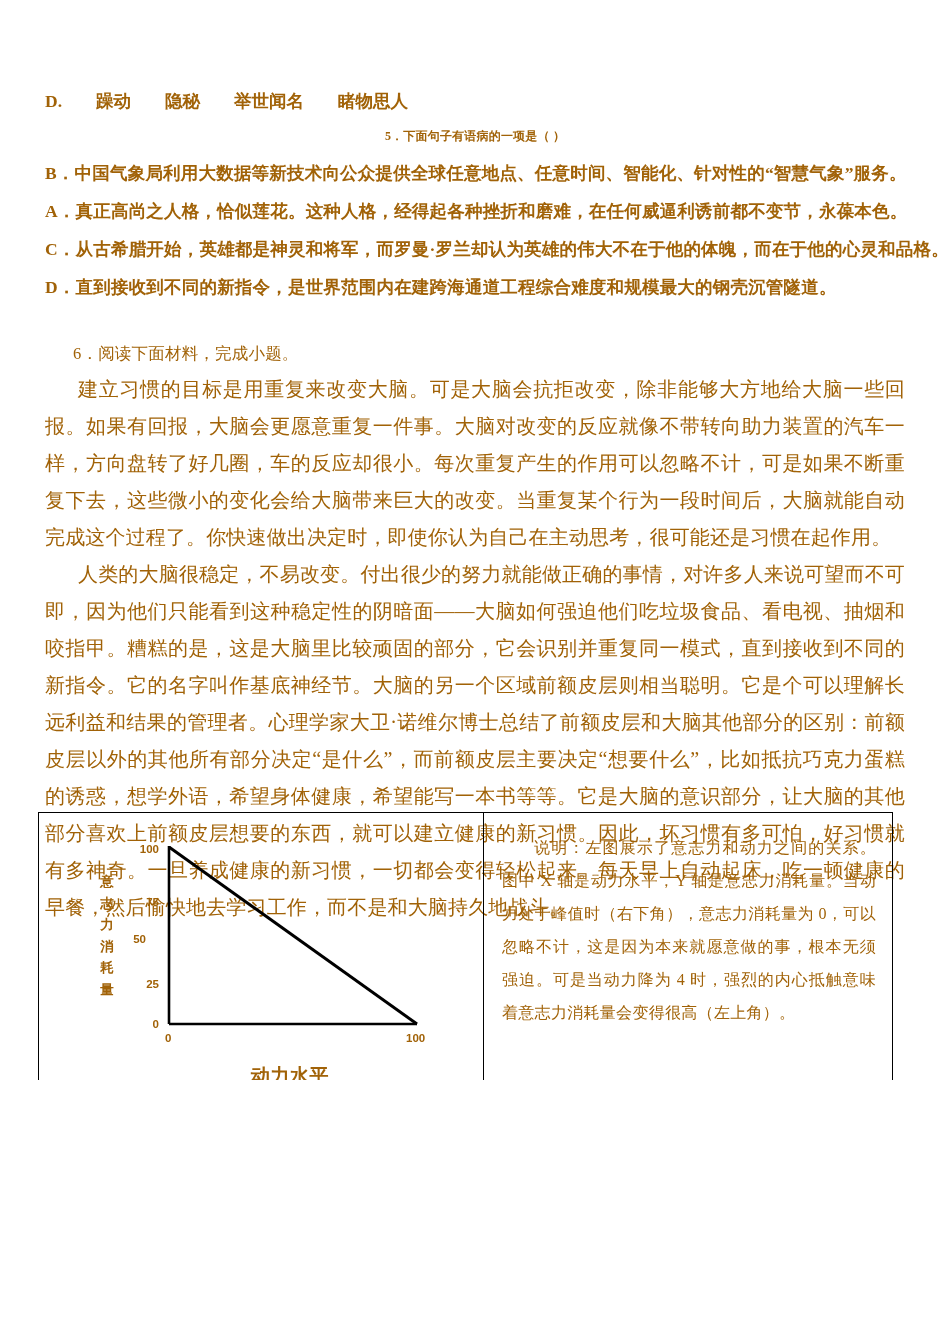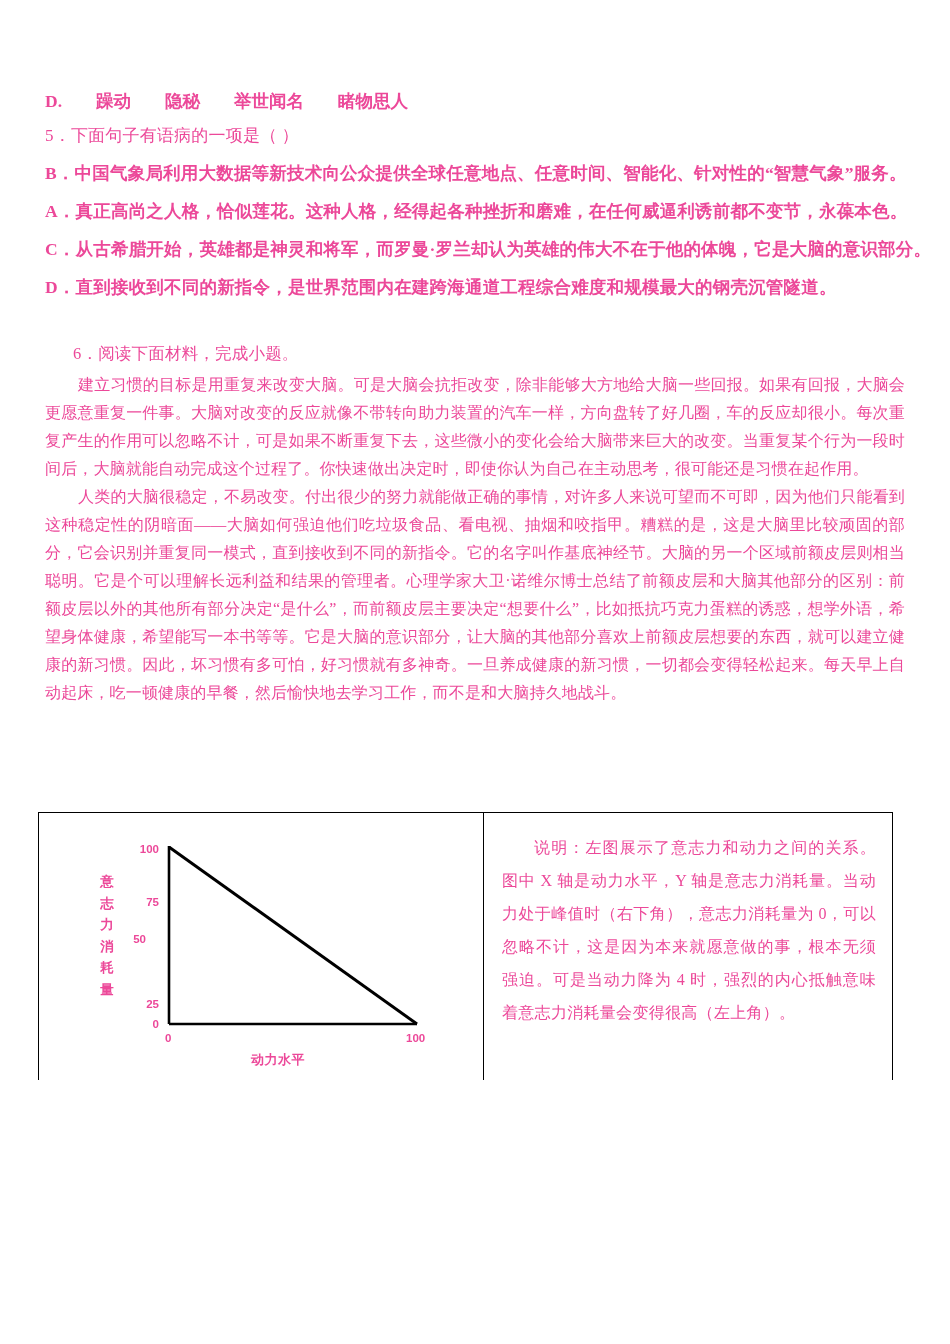--- a/index.html
+++ b/index.html
@@ -5,21 +5,21 @@
   html, body {
     margin: 0;
     padding: 0;
     background: #ffffff;
   }
   .page {
     position: relative;
     width: 950px;
     height: 1080px;
     background: #ffffff;
-    color: #ec4899;
+    color: #a16207;
     font-family: "Liberation Serif", "DejaVu Serif", serif;
     overflow: hidden;
   }
 
   
   .content {
     position: absolute;
     left: 45px;
     top: 84px;
     width: 860px;
@@ -38,38 +38,39 @@
     font-weight: bold;
   }
   .opt-d-first {
     font-size: 17.5px;
     font-weight: bold;
     line-height: 34px;
   }
   .opt-d-first .gap { display:inline-block; width: 34px; }
 
   .q-stem {
-    font-size: 17px;
-    font-weight: normal;
+    font-size: 12px;
+    font-weight: bold;
     line-height: 36px;
     letter-spacing: 0.2px;
+    text-align: center;
   }
   .q-stem .num { font-family: "Liberation Serif", serif; }
 
   .q6 {
     font-size: 16.5px;
     line-height: 34px;
     text-indent: 28px;
     letter-spacing: 0.2px;
     margin-top: 31px;
   }
 
   .para {
-    font-size: 16px;
-    line-height: 28px;
+    font-size: 20px;
+    line-height: 37px;
     text-indent: 33px;
     text-align: justify;
     text-justify: inter-ideograph;
     letter-spacing: 0.15px;
   }
 
   
   .fig-table {
     position: absolute;
     left: 38px;
@@ -118,24 +119,25 @@
     width: 30px;
   }
   .xtick {
     position: absolute;
     font-size: 11.5px;
     font-weight: bold;
     font-family: "Liberation Sans", "DejaVu Sans", sans-serif;
   }
   .xlabel {
     position: absolute;
-    font-size: 13px;
+    font-size: 19px;
     font-weight: bold;
     font-family: "Liberation Serif", "DejaVu Serif", serif;
     letter-spacing: 0.5px;
+    margin-top: 12px;
   }
 
   .note-text {
     font-size: 16px;
     line-height: 33px;
     text-indent: 32px;
     text-align: justify;
     text-justify: inter-ideograph;
     font-family: "Liberation Serif", "DejaVu Serif", serif;
     letter-spacing: 0.3px;
@@ -184,21 +186,21 @@
       <span class="num">5．</span><span>下面句子有语病的一项是（    ）</span>
     </div>
 
     <div class="opt-line">
       <span class="lead">B．</span><span>中国气象局利用大数据等新技术向公众提供全球任意地点、任意时间、智能化、针对性的“智慧气象”服务。</span>
     </div>
     <div class="opt-line">
       <span class="lead">A．</span><span>真正高尚之人格，恰似莲花。这种人格，经得起各种挫折和磨难，在任何威逼利诱前都不变节，永葆本色。</span>
     </div>
     <div class="opt-line">
-      <span class="lead">C．</span><span>从古希腊开始，英雄都是神灵和将军，而罗曼·罗兰却认为英雄的伟大不在于他的体魄，它是大脑的意识部分。</span>
+      <span class="lead">C．</span><span>从古希腊开始，英雄都是神灵和将军，而罗曼·罗兰却认为英雄的伟大不在于他的体魄，而在于他的心灵和品格。</span>
     </div>
     <div class="opt-line">
       <span class="lead">D．</span><span>直到接收到不同的新指令，是世界范围内在建跨海通道工程综合难度和规模最大的钢壳沉管隧道。</span>
     </div>
 
     <div class="q6">6．阅读下面材料，完成小题。</div>
 
     <div class="para">建立习惯的目标是用重复来改变大脑。可是大脑会抗拒改变，除非能够大方地给大脑一些回报。如果有回报，大脑会更愿意重复一件事。大脑对改变的反应就像不带转向助力装置的汽车一样，方向盘转了好几圈，车的反应却很小。每次重复产生的作用可以忽略不计，可是如果不断重复下去，这些微小的变化会给大脑带来巨大的改变。当重复某个行为一段时间后，大脑就能自动完成这个过程了。你快速做出决定时，即使你认为自己在主动思考，很可能还是习惯在起作用。</div>
     <div class="para">人类的大脑很稳定，不易改变。付出很少的努力就能做正确的事情，对许多人来说可望而不可即，因为他们只能看到这种稳定性的阴暗面——大脑如何强迫他们吃垃圾食品、看电视、抽烟和咬指甲。糟糕的是，这是大脑里比较顽固的部分，它会识别并重复同一模式，直到接收到不同的新指令。它的名字叫作基底神经节。大脑的另一个区域前额皮层则相当聪明。它是个可以理解长远利益和结果的管理者。心理学家大卫·诺维尔博士总结了前额皮层和大脑其他部分的区别：前额皮层以外的其他所有部分决定“是什么”，而前额皮层主要决定“想要什么”，比如抵抗巧克力蛋糕的诱惑，想学外语，希望身体健康，希望能写一本书等等。它是大脑的意识部分，让大脑的其他部分喜欢上前额皮层想要的东西，就可以建立健康的新习惯。因此，坏习惯有多可怕，好习惯就有多神奇。一旦养成健康的新习惯，一切都会变得轻松起来。每天早上自动起床，吃一顿健康的早餐，然后愉快地去学习工作，而不是和大脑持久地战斗。</div>
 
@@ -207,21 +209,21 @@
   <div class="fig-table">
 
     <div class="fig-cell-left">
       <div class="chart-wrap">
 
         <div class="ylabel-vert">意<br>志<br>力<br>消<br>耗<br>量</div>
 
         <div class="ytick" style="left:90px; top:30px;">100</div>
         <div class="ytick" style="left:90px; top:83px;">75</div>
         <div class="ytick" style="left:77px; top:120px;">50</div>
-        <div class="ytick" style="left:90px; top:165px;margin-top:20px;">25</div>
+        <div class="ytick" style="left:90px; top:165px;">25</div>
         <div class="ytick" style="left:90px; top:205px;">0</div>
 
         <svg width="300" height="200" viewBox="0 0 300 200" style="position:absolute; left:128px; top:33px;">
 
           <line x1="2" y1="0" x2="2" y2="178" stroke="#000" stroke-width="2.6"></line>
 
           <line x1="2" y1="178" x2="250" y2="178" stroke="#000" stroke-width="2.6"></line>
 
           <line x1="2" y1="1" x2="250" y2="178" stroke="#000" stroke-width="3"></line>
         </svg>

